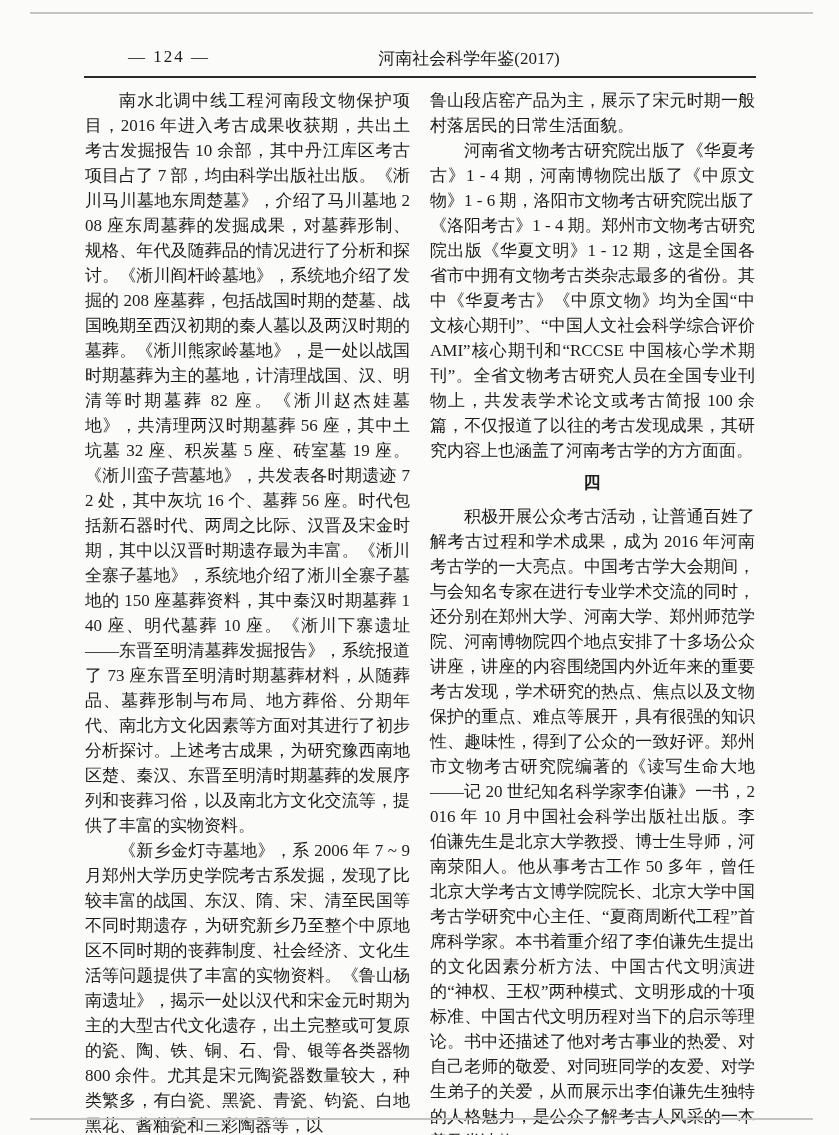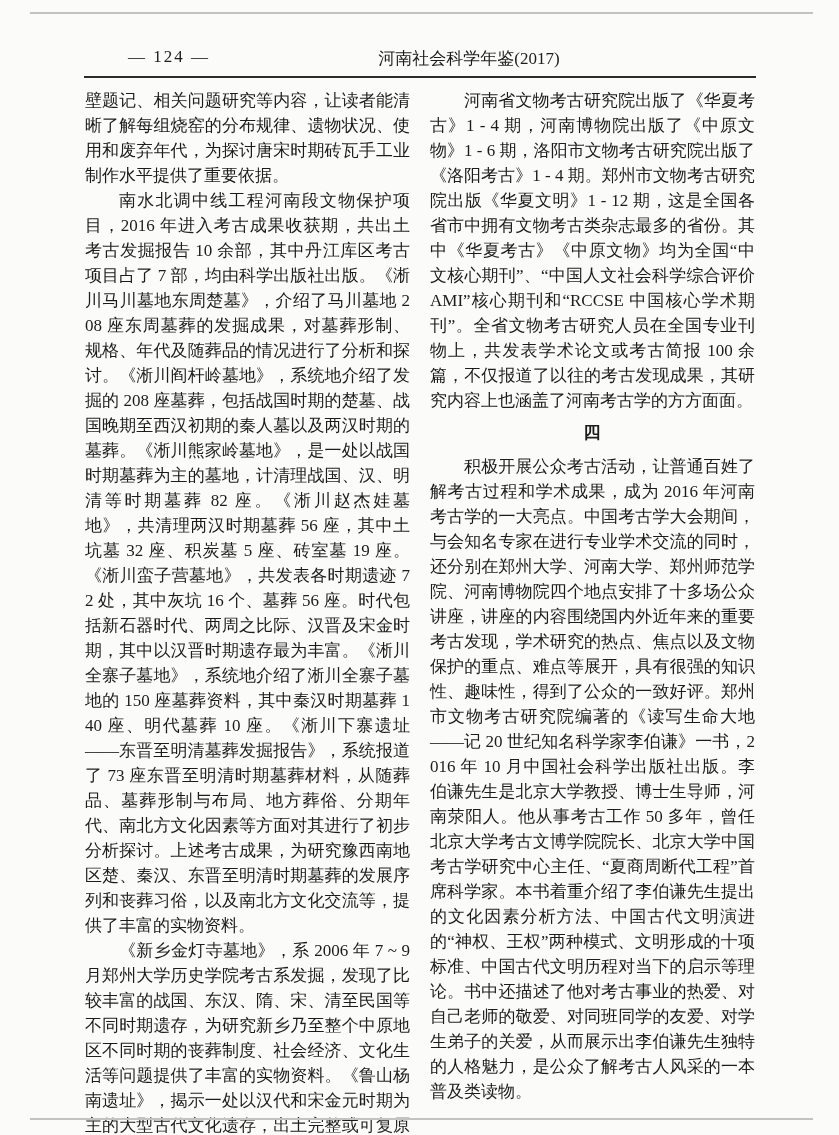--- a/index.html
+++ b/index.html
@@ -94,26 +94,26 @@
 
   <div class="header">
     <span class="page-num">— 124 —</span>
     <span class="book-title">河南社会科学年鉴(2017)</span>
   </div>
   <div class="header-rule"></div>
 
   <div class="columns">
 
     <div class="col">
-      <p>壁题记、相关问题研究等内容，让读者能清晰了解每组烧窑的分布规律、遗物状况、使用和废弃年代，为探讨唐宋时期砖瓦手工业制作水平提供了重要依据。</p>
       <p class="indent">南水北调中线工程河南段文物保护项目，2016 年进入考古成果收获期，共出土考古发掘报告 10 余部，其中丹江库区考古项目占了 7 部，均由科学出版社出版。《淅川马川墓地东周楚墓》，介绍了马川墓地 208 座东周墓葬的发掘成果，对墓葬形制、规格、年代及随葬品的情况进行了分析和探讨。《淅川阎杆岭墓地》，系统地介绍了发掘的 208 座墓葬，包括战国时期的楚墓、战国晚期至西汉初期的秦人墓以及两汉时期的墓葬。《淅川熊家岭墓地》，是一处以战国时期墓葬为主的墓地，计清理战国、汉、明清等时期墓葬 82 座。《淅川赵杰娃墓地》，共清理两汉时期墓葬 56 座，其中土坑墓 32 座、积炭墓 5 座、砖室墓 19 座。《淅川蛮子营墓地》，共发表各时期遗迹 72 处，其中灰坑 16 个、墓葬 56 座。时代包括新石器时代、两周之比际、汉晋及宋金时期，其中以汉晋时期遗存最为丰富。《淅川全寨子墓地》，系统地介绍了淅川全寨子墓地的 150 座墓葬资料，其中秦汉时期墓葬 140 座、明代墓葬 10 座。《淅川下寨遗址——东晋至明清墓葬发掘报告》，系统报道了 73 座东晋至明清时期墓葬材料，从随葬品、墓葬形制与布局、地方葬俗、分期年代、南北方文化因素等方面对其进行了初步分析探讨。上述考古成果，为研究豫西南地区楚、秦汉、东晋至明清时期墓葬的发展序列和丧葬习俗，以及南北方文化交流等，提供了丰富的实物资料。</p>
       <p class="indent">《新乡金灯寺墓地》，系 2006 年 7 ~ 9 月郑州大学历史学院考古系发掘，发现了比较丰富的战国、东汉、隋、宋、清至民国等不同时期遗存，为研究新乡乃至整个中原地区不同时期的丧葬制度、社会经济、文化生活等问题提供了丰富的实物资料。《鲁山杨南遗址》，揭示一处以汉代和宋金元时期为主的大型古代文化遗存，出土完整或可复原的瓷、陶、铁、铜、石、骨、银等各类器物 800 余件。尤其是宋元陶瓷器数量较大，种类繁多，有白瓷、黑瓷、青瓷、钧瓷、白地黑花、酱釉瓷和三彩陶器等，以</p>
     </div>
 
     <div class="col">
+      <p>鲁山段店窑产品为主，展示了宋元时期一般村落居民的日常生活面貌。</p>
       <p class="indent">河南省文物考古研究院出版了《华夏考古》1 - 4 期，河南博物院出版了《中原文物》1 - 6 期，洛阳市文物考古研究院出版了《洛阳考古》1 - 4 期。郑州市文物考古研究院出版《华夏文明》1 - 12 期，这是全国各省市中拥有文物考古类杂志最多的省份。其中《华夏考古》《中原文物》均为全国“中文核心期刊”、“中国人文社会科学综合评价 AMI”核心期刊和“RCCSE 中国核心学术期刊”。全省文物考古研究人员在全国专业刊物上，共发表学术论文或考古简报 100 余篇，不仅报道了以往的考古发现成果，其研究内容上也涵盖了河南考古学的方方面面。</p>
       <p class="sec-heading">四</p>
       <p class="indent">积极开展公众考古活动，让普通百姓了解考古过程和学术成果，成为 2016 年河南考古学的一大亮点。中国考古学大会期间，与会知名专家在进行专业学术交流的同时，还分别在郑州大学、河南大学、郑州师范学院、河南博物院四个地点安排了十多场公众讲座，讲座的内容围绕国内外近年来的重要考古发现，学术研究的热点、焦点以及文物保护的重点、难点等展开，具有很强的知识性、趣味性，得到了公众的一致好评。郑州市文物考古研究院编著的《读写生命大地——记 20 世纪知名科学家李伯谦》一书，2016 年 10 月中国社会科学出版社出版。李伯谦先生是北京大学教授、博士生导师，河南荥阳人。他从事考古工作 50 多年，曾任北京大学考古文博学院院长、北京大学中国考古学研究中心主任、“夏商周断代工程”首席科学家。本书着重介绍了李伯谦先生提出的文化因素分析方法、中国古代文明演进的“神权、王权”两种模式、文明形成的十项标准、中国古代文明历程对当下的启示等理论。书中还描述了他对考古事业的热爱、对自己老师的敬爱、对同班同学的友爱、对学生弟子的关爱，从而展示出李伯谦先生独特的人格魅力，是公众了解考古人风采的一本普及类读物。</p>
 
     </div>
 
   </div>
 
   <div class="scan-edge bottom"></div>
 

